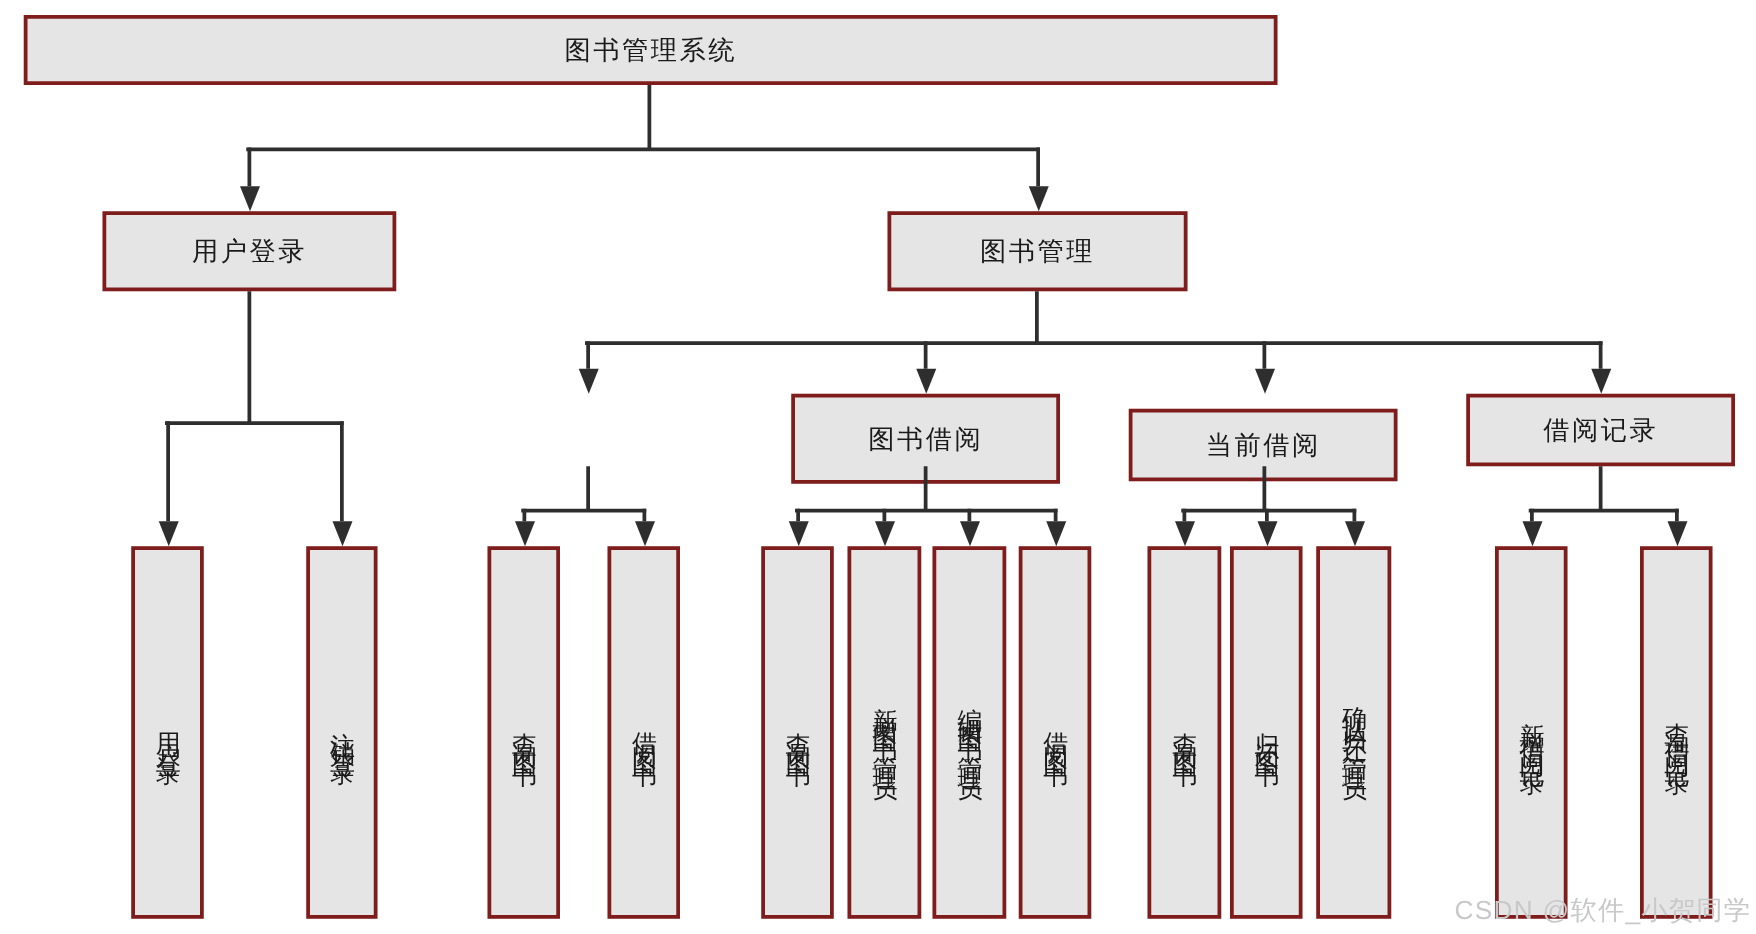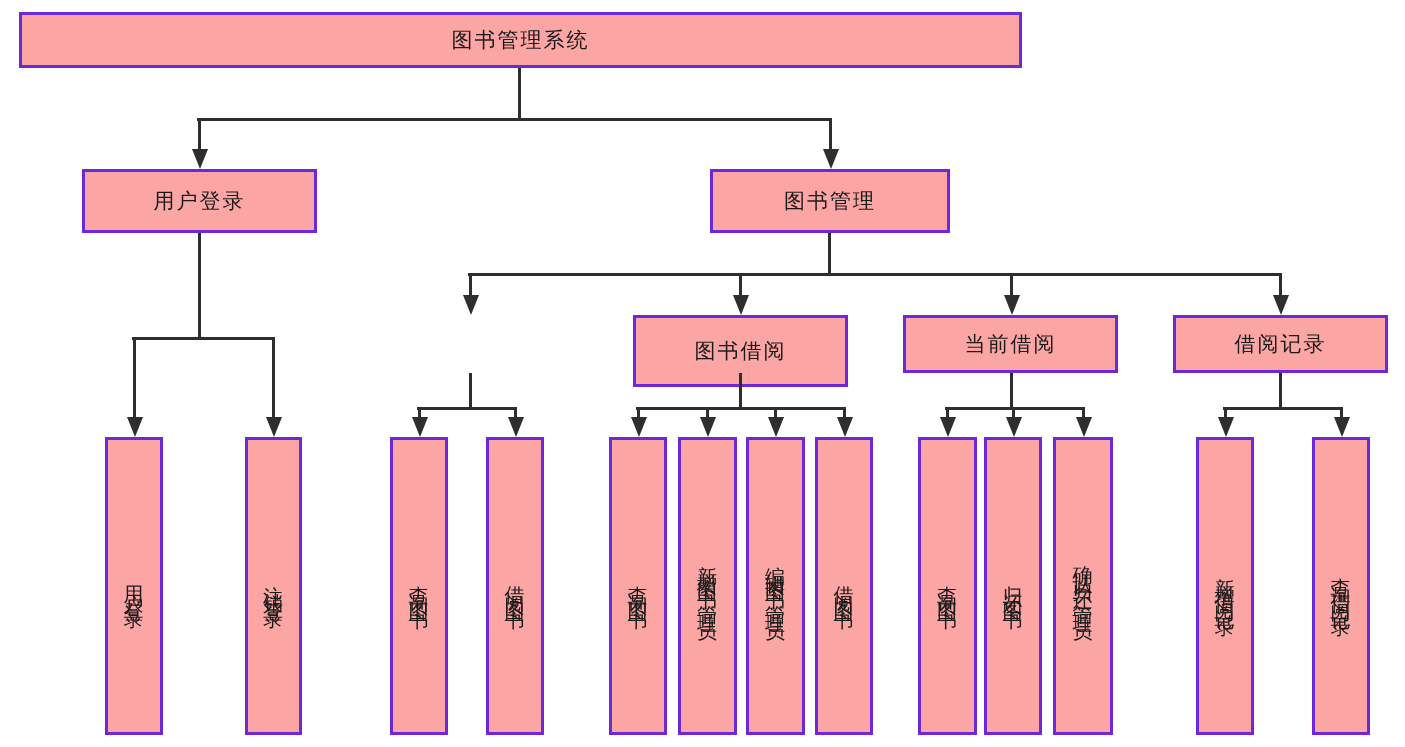--- a/index.html
+++ b/index.html
@@ -10,22 +10,22 @@
   }
   .stage {
     position: relative;
     width: 1405px; height: 747px;
     background: #ffffff;
     overflow: hidden;
   }
   .node {
     position: absolute;
     box-sizing: border-box;
-    border: 3px solid #6d28d9;
-    background: #fca5a5;
+    border: 3px solid #7f1d1d;
+    background: #e5e5e5;
     display: flex;
     align-items: center;
     justify-content: center;
     font-size: 21px;
     color: #1a1a1a;
     letter-spacing: 2px;
     white-space: nowrap;
   }
   .vnode {
     writing-mode: vertical-rl;
@@ -77,21 +77,21 @@
   <div class="arrow" style="left:272px; top:337px; height:80px;"></div>
 
   <div class="vline" style="left:828px; top:233px; height:42px;"></div>
   <div class="hline" style="left:468px; top:273px; width:814px;"></div>
   <div class="arrow" style="left:469px; top:273px; height:22px;"></div>
   <div class="arrow" style="left:739px; top:273px; height:22px;"></div>
   <div class="arrow" style="left:1010px; top:273px; height:22px;"></div>
   <div class="arrow" style="left:1279px; top:273px; height:22px;"></div>
 
   <div class="node" style="left:633px; top:315px; width:215px; height:72px;">图书借阅</div>
-  <div class="node" style="left:903px; top:315px; width:215px; height:58px;">当前借阅</div>
+  <div class="node" style="left:903px; top:327px; width:215px; height:58px;">当前借阅</div>
   <div class="node" style="left:1173px; top:315px; width:215px; height:58px;">借阅记录</div>
 
   <div class="vline" style="left:469px; top:373px; height:36px;"></div>
   <div class="hline" style="left:417px; top:407px; width:100px;"></div>
   <div class="arrow" style="left:418px; top:407px; height:10px;"></div>
   <div class="arrow" style="left:514px; top:407px; height:10px;"></div>
 
   <div class="vline" style="left:739px; top:373px; height:36px;"></div>
   <div class="hline" style="left:636px; top:407px; width:210px;"></div>
   <div class="arrow" style="left:637px; top:407px; height:10px;"></div>
@@ -121,14 +121,15 @@
   <div class="node vnode" style="left:746px; top:437px; width:59px; height:298px;">编辑图书（管理员）</div>
   <div class="node vnode" style="left:815px; top:437px; width:58px; height:298px;">借阅图书</div>
 
   <div class="node vnode" style="left:918px; top:437px; width:59px; height:298px;">查询图书</div>
   <div class="node vnode" style="left:984px; top:437px; width:58px; height:298px;">归还图书</div>
   <div class="node vnode" style="left:1053px; top:437px; width:60px; height:298px;">确认归还（管理员）</div>
 
   <div class="node vnode" style="left:1196px; top:437px; width:58px; height:298px;">新增借阅记录</div>
   <div class="node vnode" style="left:1312px; top:437px; width:58px; height:298px;">查询借阅记录</div>
 
+  <div class="watermark">CSDN @软件_小贺同学</div>
 
 </div>
 
 </body></html>

